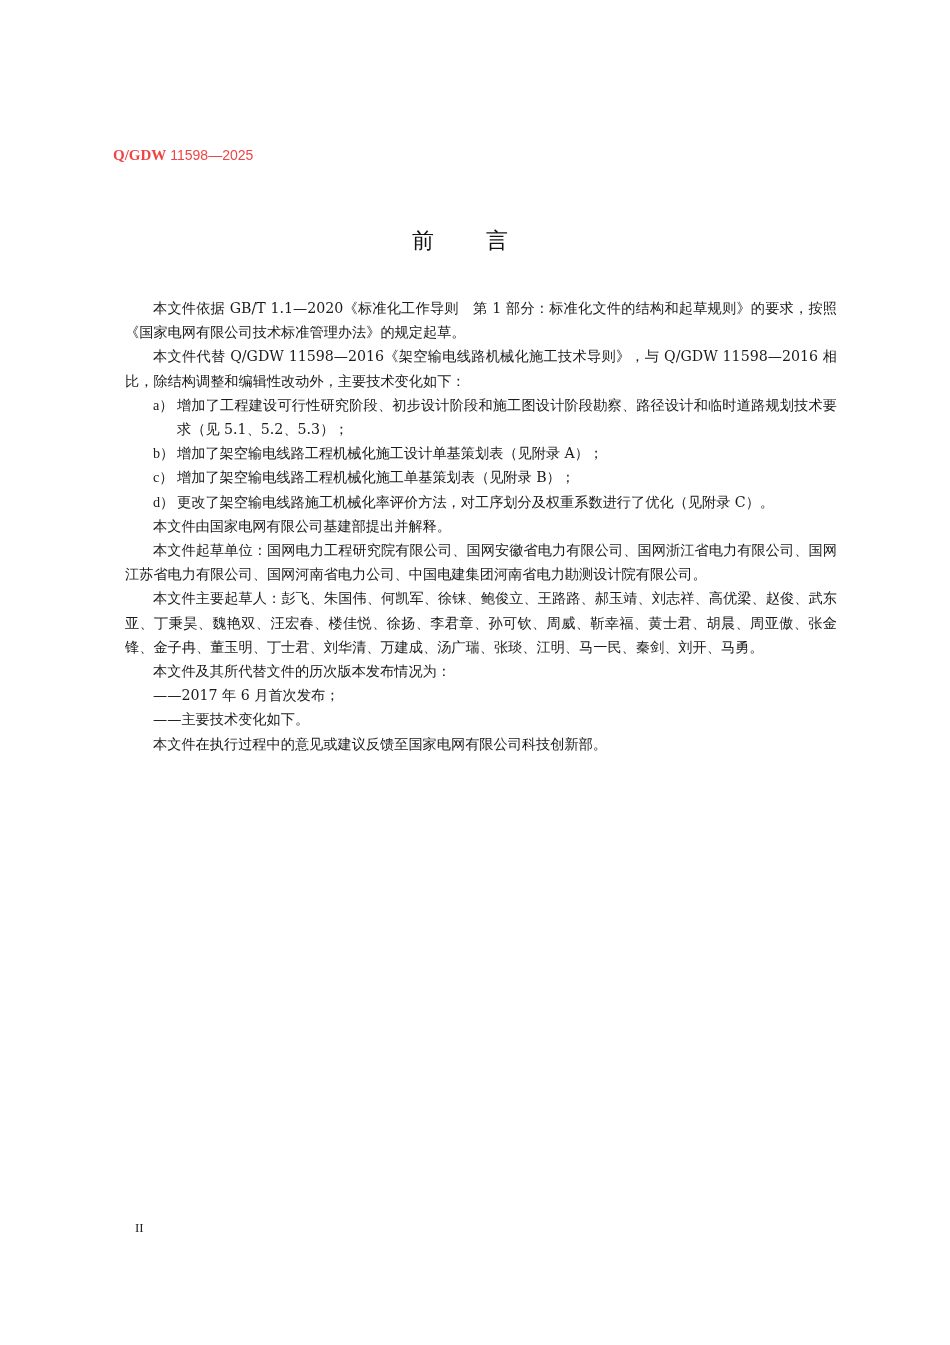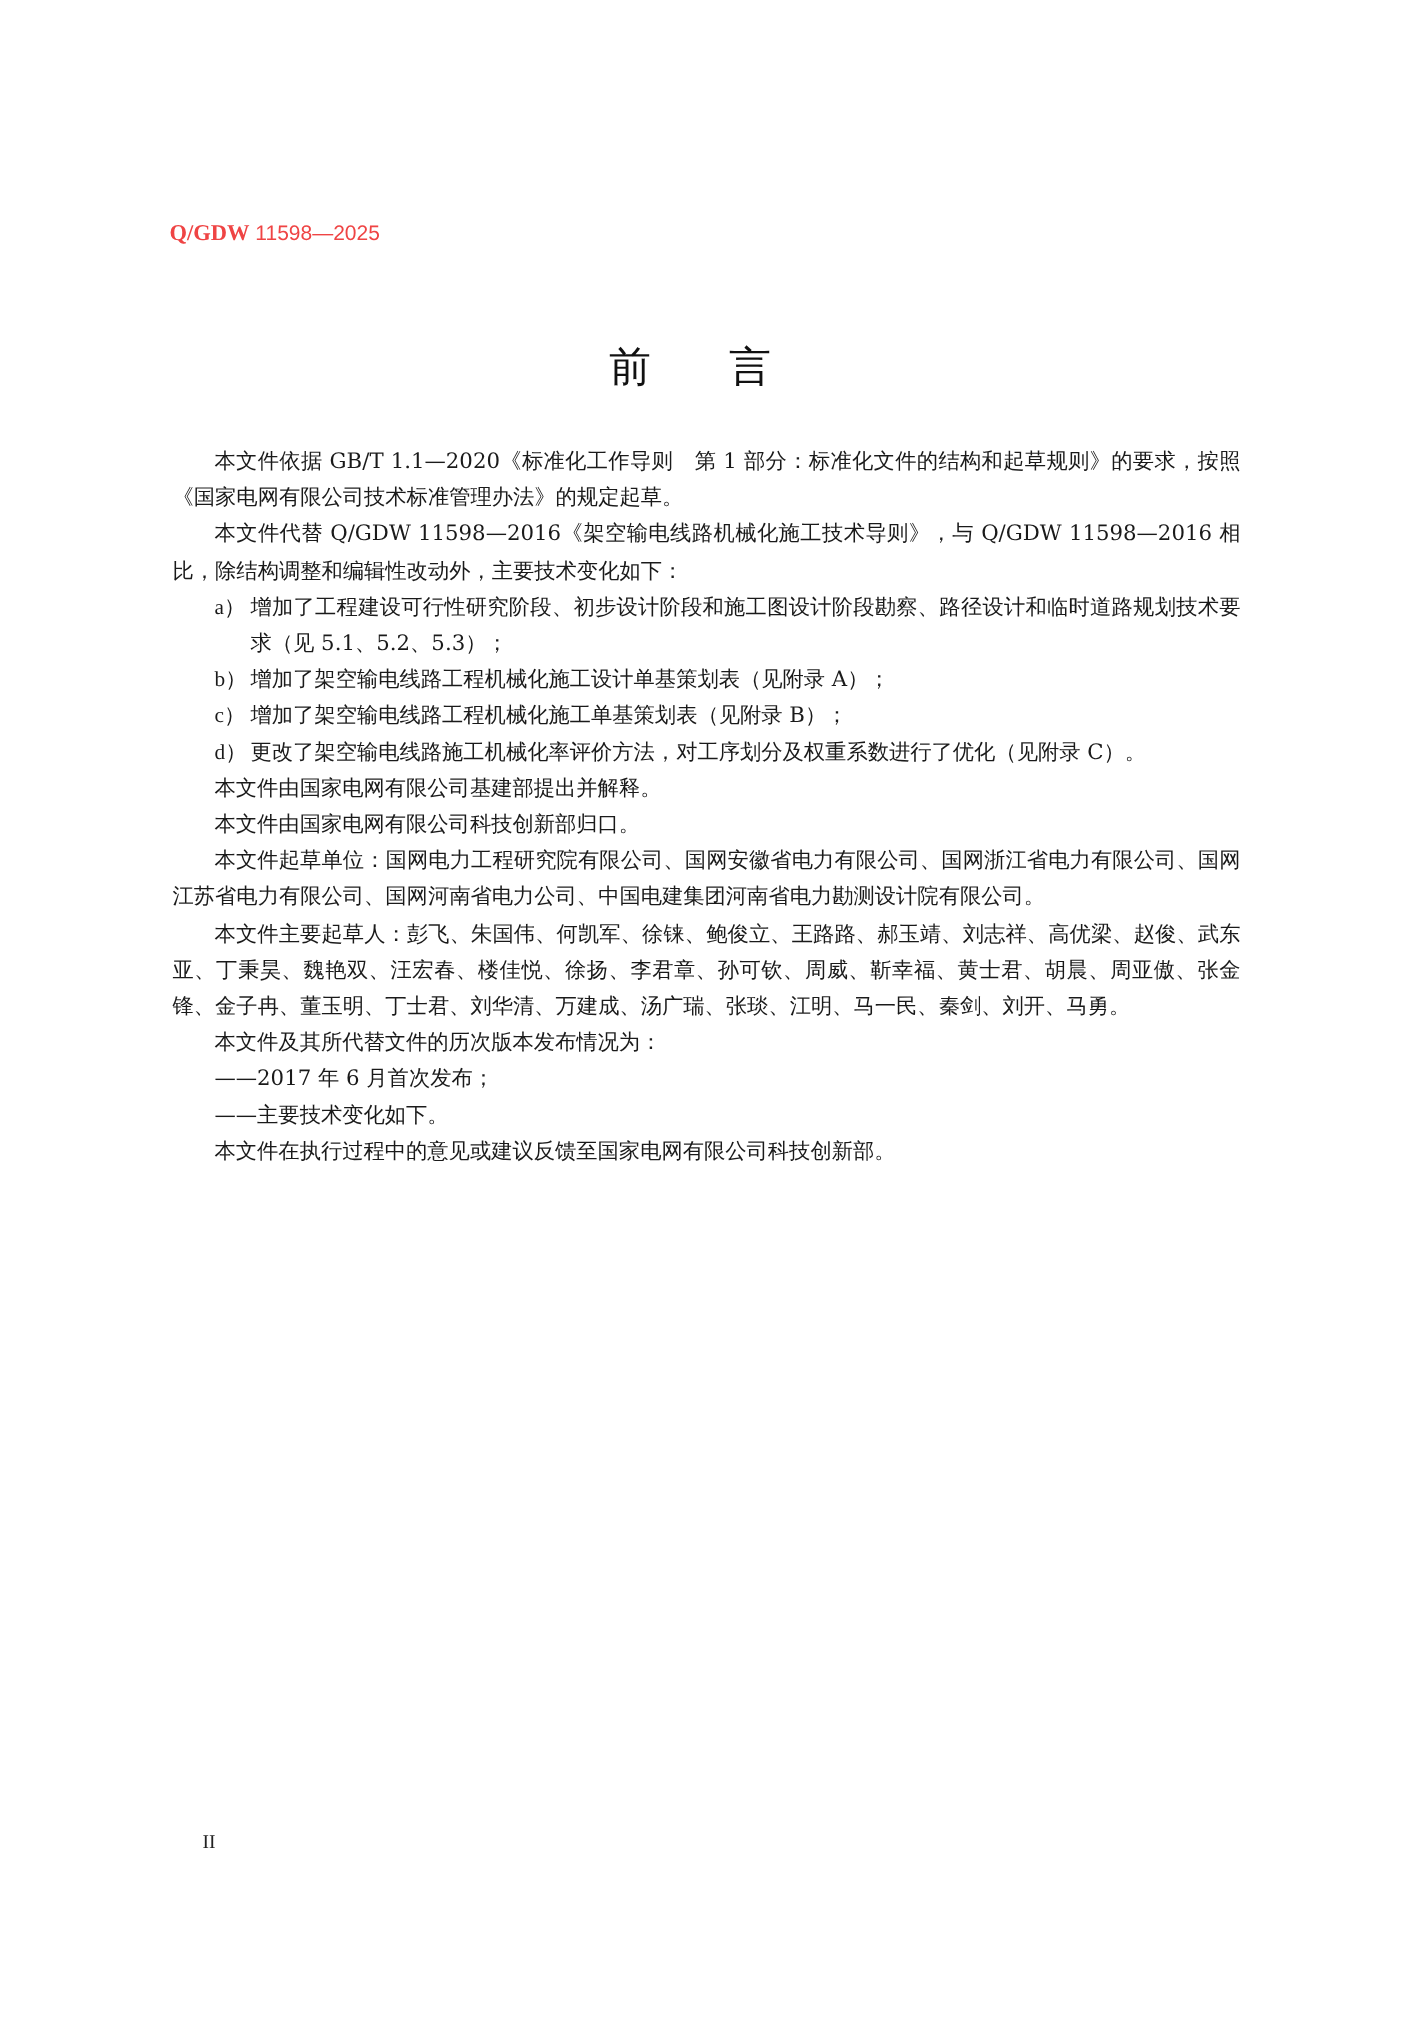--- a/index.html
+++ b/index.html
@@ -9,26 +9,26 @@
     color: #1a1a1a;
   }
   .header-code {
     position: absolute; left: 113px; top: 147px;
     font-family: "Liberation Sans", sans-serif; font-size: 14px; color: #ef4444;
     letter-spacing: 0px;
   }
   .header-code .bold { font-family: "Liberation Serif", serif; font-weight: bold; font-size: 15px; }
   .title {
     position: absolute; left: 0; width: 920px; top: 226px; text-align: center;
-    font-family: "DejaVu Sans", sans-serif; font-size: 28px; color: #111;
+    font-family: "DejaVu Sans", sans-serif; font-size: 22px; color: #111;
   }
   .title span { display: inline-block; }
   .title .gap { width: 52px; }
   .body-text {
-    position: absolute; left: 115px; top: 296px; width: 712px;
+    position: absolute; left: 125px; top: 296px; width: 712px;
     font-size: 14.2px; line-height: 24.2px; text-align: justify;
   }
   .p { text-indent: 28px; margin: 0; }
   .item { padding-left: 28px; margin: 0; display: flex; }
   .item .mark { width: 24px; flex: none; font-family: "Liberation Serif", serif; }
   .item .txt { flex: 1; text-align: justify; }
   .dash { padding-left: 28px; margin: 0; }
   .page-number {
     position: absolute; left: 123px; top: 1220px;
     font-family: "Liberation Serif", serif; font-size: 13px; color: #222; margin-left: 12px;
@@ -60,21 +60,20 @@
   <div class="item">
     <span class="mark">c）</span>
     <span class="txt">增加了架空输电线路工程机械化施工单基策划表（见附录 B）；</span>
   </div>
   <div class="item">
     <span class="mark">d）</span>
     <span class="txt">更改了架空输电线路施工机械化率评价方法，对工序划分及权重系数进行了优化（见附录 C）。</span>
   </div>
 
   <p class="p">本文件由国家电网有限公司基建部提出并解释。</p>
-  <p class="p">本文件由国家电网有限公司科技创新部归口。</p>
   <p class="p">本文件起草单位：国网电力工程研究院有限公司、国网安徽省电力有限公司、国网浙江省电力有限公司、国网江苏省电力有限公司、国网河南省电力公司、中国电建集团河南省电力勘测设计院有限公司。</p>
   <p class="p">本文件主要起草人：彭飞、朱国伟、何凯军、徐铼、鲍俊立、王路路、郝玉靖、刘志祥、高优梁、赵俊、武东亚、丁秉昊、魏艳双、汪宏春、楼佳悦、徐扬、李君章、孙可钦、周威、靳幸福、黄士君、胡晨、周亚傲、张金锋、金子冉、董玉明、丁士君、刘华清、万建成、汤广瑞、张琰、江明、马一民、秦剑、刘开、马勇。</p>
   <p class="p">本文件及其所代替文件的历次版本发布情况为：</p>
   <p class="dash">——2017 年 6 月首次发布；</p>
   <p class="dash">——主要技术变化如下。</p>
   <p class="p">本文件在执行过程中的意见或建议反馈至国家电网有限公司科技创新部。</p>
 </div>
 
 <div class="page-number">II</div>
 

